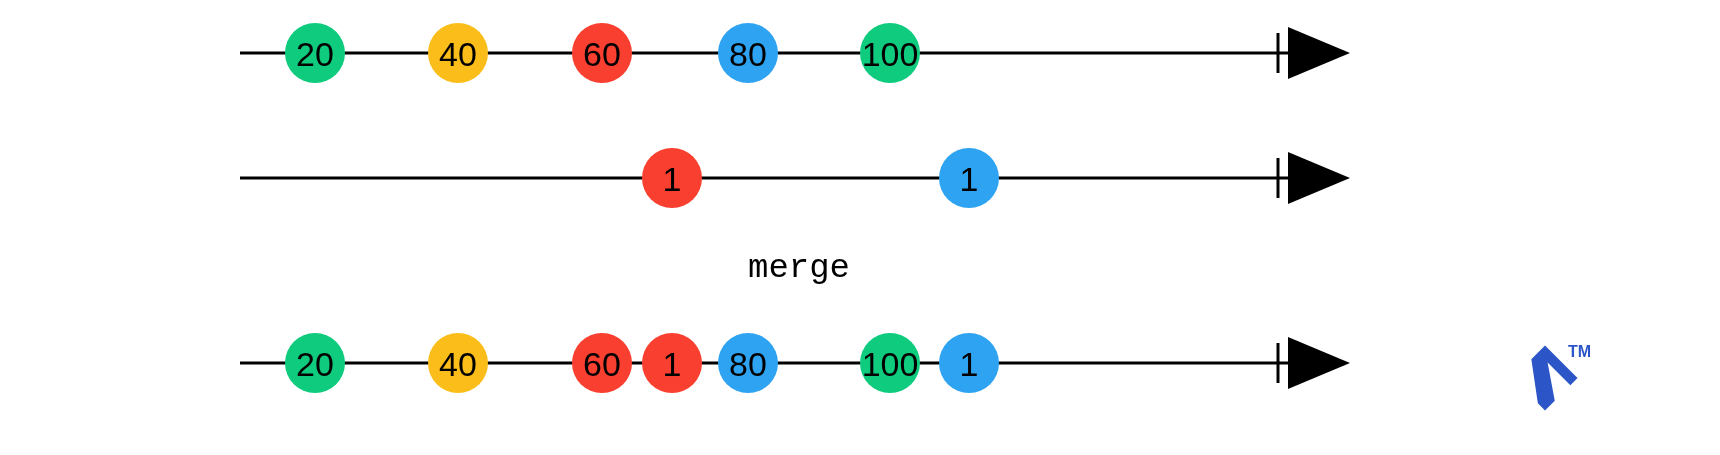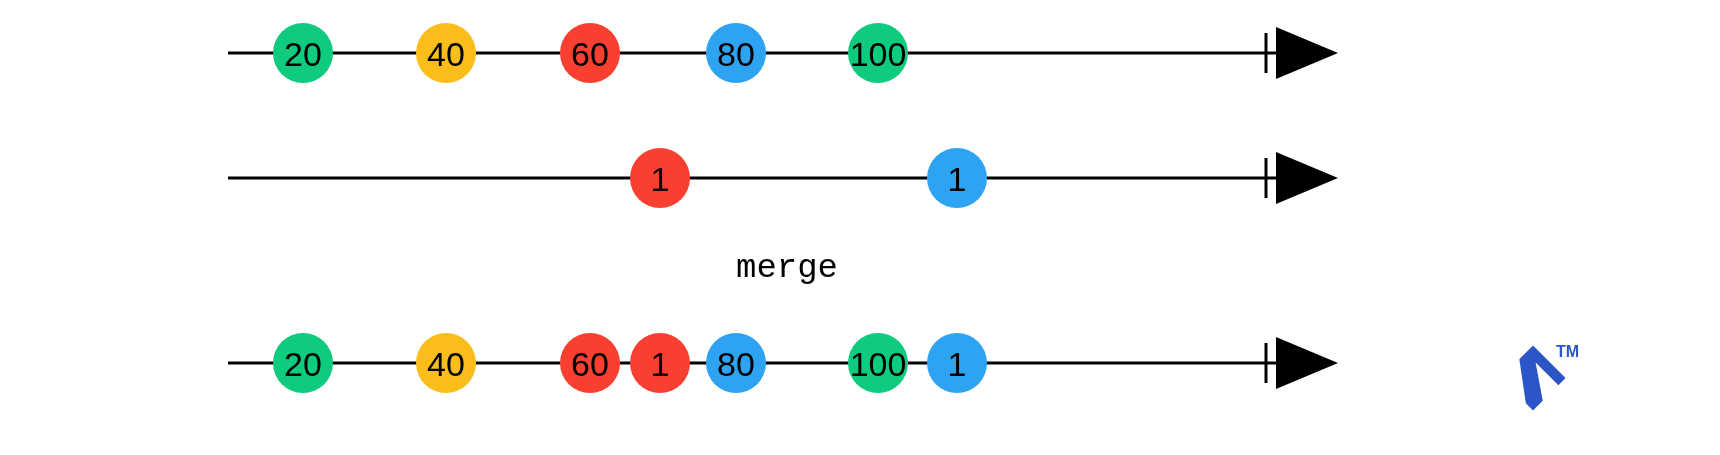--- a/index.html
+++ b/index.html
@@ -9,21 +9,21 @@
   }
   body {
     width: 1720px;
     height: 455px;
     position: relative;
     overflow: hidden;
     font-family: "Liberation Sans", sans-serif;
   }
   #diagram-root {
     position: absolute;
-    left: 0;
+    left: 12px;
     top: 0;
     width: 1447px;
     height: 455px;
     border-radius: 22px;
   }
   svg.marble-svg {
     display: block;
     width: 1720px;
     height: 455px;
   }

